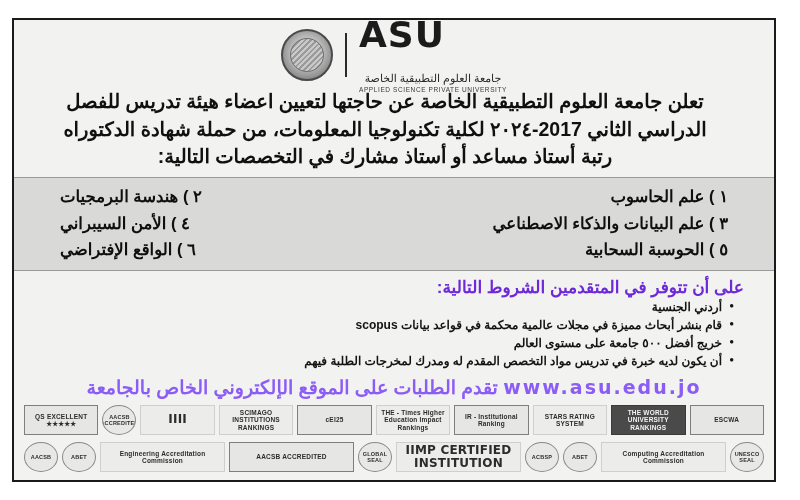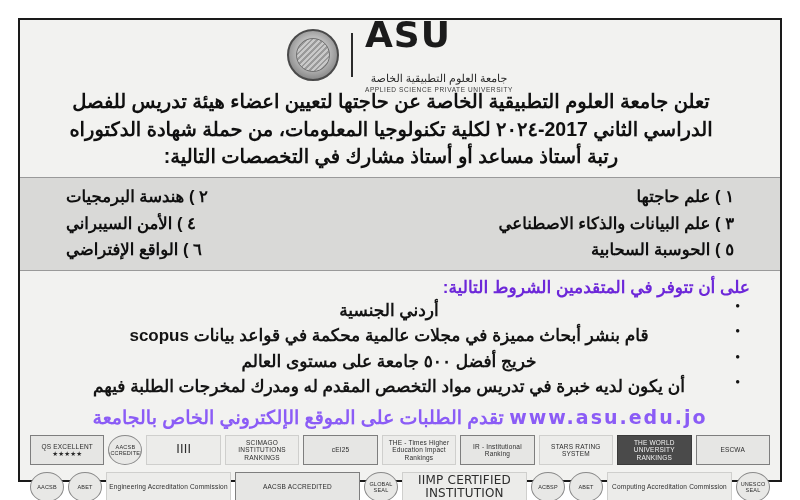--- a/index.html
+++ b/index.html
@@ -15,21 +15,21 @@
   }
   .page {
     position: relative;
     width: 800px;
     height: 500px;
     background: #ffffff;
     box-sizing: border-box;
   }
   .ad {
     position: absolute;
-    left: 18px;
+    left: 12px;
     top: 18px;
     width: 764px;
     height: 464px;
     border: 2px solid #1a1a1a;
     background: #f2f2f0;
     box-sizing: border-box;
     display: flex;
     flex-direction: column;
   }
   
@@ -132,27 +132,26 @@
     font-weight: bold;
     color: #6d28d9;
     margin-bottom: 0;
   }
   .cond-list {
     list-style: none;
     margin: 0;
     padding: 0 10px 0 0;
   }
   .cond-list li {
-    font-size: 17px;
+    font-size: 12px;
     font-weight: bold;
     color: #141414;
     line-height: 1.5;
     position: relative;
     padding-right: 12px;
-    text-align: center;
   }
   .cond-list li::before {
     content: "\25CF";
     position: absolute;
     right: 0;
     top: 0;
     font-size: 8px;
     line-height: 1.9;
   }
   .website-line {
@@ -183,21 +182,21 @@
     height: 34px;
     margin-bottom: 3px;
   }
   .badge {
     flex: 1 1 0;
     height: 30px;
     display: flex;
     align-items: center;
     justify-content: center;
     font-size: 6.5px;
-    font-weight: normal;
+    font-weight: bold;
     color: #2c2c2c;
     text-align: center;
     line-height: 1.1;
     overflow: hidden;
     padding: 1px 2px;
     box-sizing: border-box;
     background: #ececea;
     border: 1px solid #cfcfcd;
     letter-spacing: 0.2px;
   }
@@ -243,21 +242,21 @@
     <div class="headline">
       <div>تعلن جامعة العلوم التطبيقية الخاصة عن حاجتها لتعيين اعضاء هيئة تدريس للفصل</div>
       <div>الدراسي الثاني 2017-٢٠٢٤ لكلية تكنولوجيا المعلومات، من حملة شهادة الدكتوراه</div>
       <div>رتبة أستاذ مساعد أو أستاذ مشارك في التخصصات التالية:</div>
     </div>
 
     <div class="majors">
       <div class="major-row">
         <span class="major-cell">
           <span>١ )</span>
-          <span>علم حاجتها</span>
+          <span>علم الحاسوب</span>
         </span>
         <span class="major-cell">
           <span>٢ )</span>
           <span>هندسة البرمجيات</span>
         </span>
       </div>
       <div class="major-row">
         <span class="major-cell">
           <span>٣ )</span>
           <span>علم البيانات والذكاء الاصطناعي</span>

